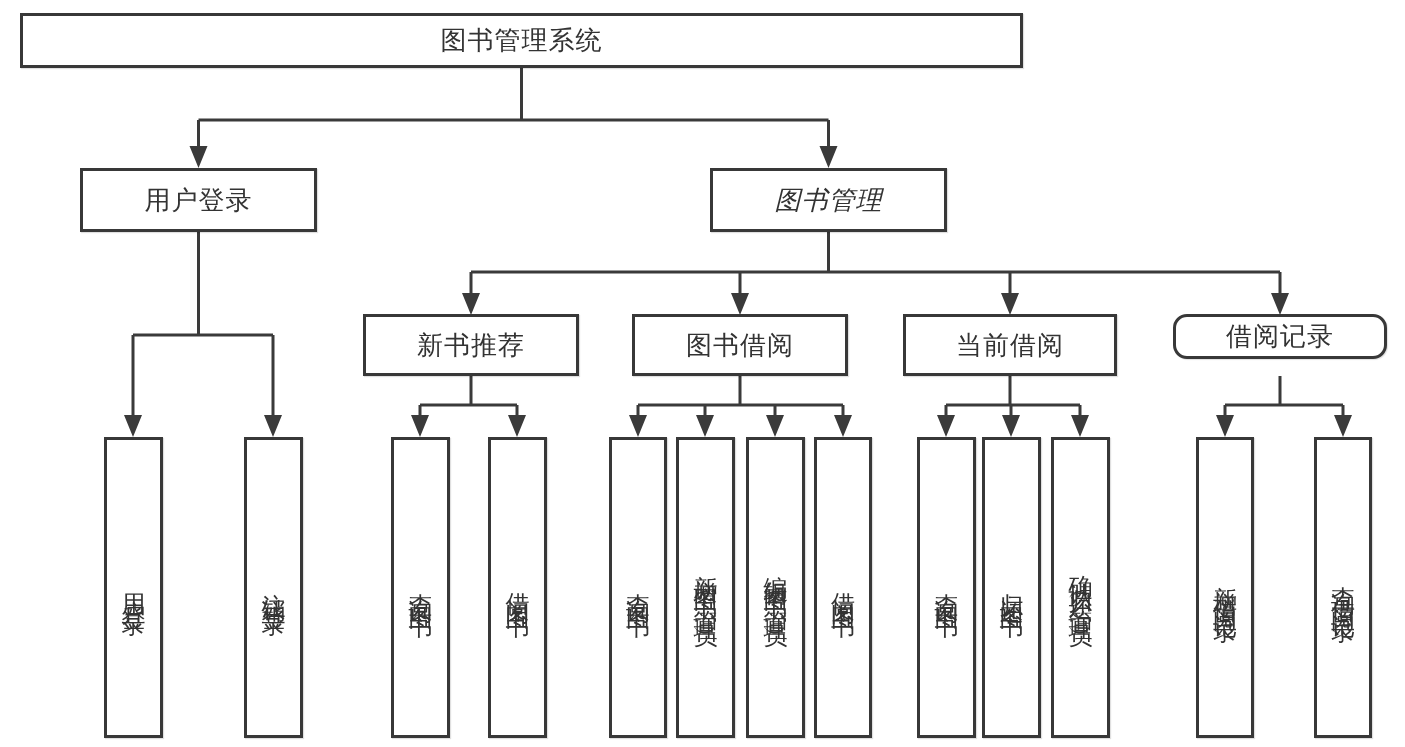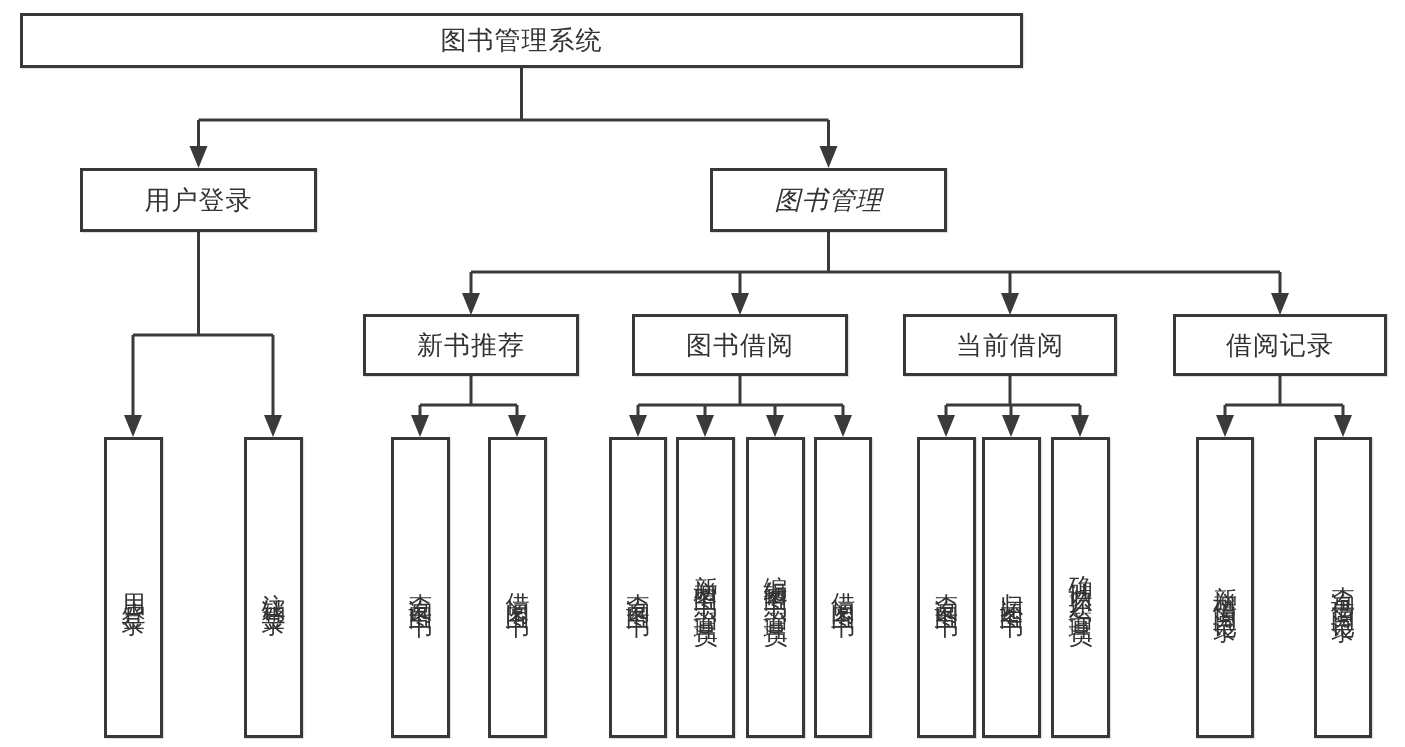--- a/index.html
+++ b/index.html
@@ -46,21 +46,21 @@
     letter-spacing: 7px;
     line-height: 1;
   }
   
   .n-root  { left: 20px;   top: 13px;  width: 1003px; height: 55px; }
   .n-l2a   { left: 80px;   top: 168px; width: 237px;  height: 64px; }
   .n-l2b   { left: 710px;  top: 168px; width: 237px;  height: 64px; font-style: italic; }
   .n-l3a   { left: 363px;  top: 314px; width: 216px;  height: 62px; }
   .n-l3b   { left: 632px;  top: 314px; width: 216px;  height: 62px; }
   .n-l3c   { left: 903px;  top: 314px; width: 214px;  height: 62px; }
-  .n-l3d   { left: 1173px; top: 314px; width: 214px;  height: 62px; }
+  .n-l3d   { left: 1173px; top: 314px; width: 214px;  height: 45px; border-radius: 14px; }
   .n-ul1   { left: 104px;  top: 437px; width: 59px;   height: 301px; }
   .n-ul2   { left: 244px;  top: 437px; width: 59px;   height: 301px; }
   .n-nb1   { left: 391px;  top: 437px; width: 59px;   height: 301px; }
   .n-nb2   { left: 488px;  top: 437px; width: 59px;   height: 301px; }
   .n-bw1   { left: 609px;  top: 437px; width: 58px;   height: 301px; }
   .n-bw2   { left: 676px;  top: 437px; width: 59px;   height: 301px; }
   .n-bw3   { left: 746px;  top: 437px; width: 59px;   height: 301px; }
   .n-bw4   { left: 814px;  top: 437px; width: 58px;   height: 301px; }
   .n-cu1   { left: 917px;  top: 437px; width: 59px;   height: 301px; }
   .n-cu2   { left: 982px;  top: 437px; width: 59px;   height: 301px; }

